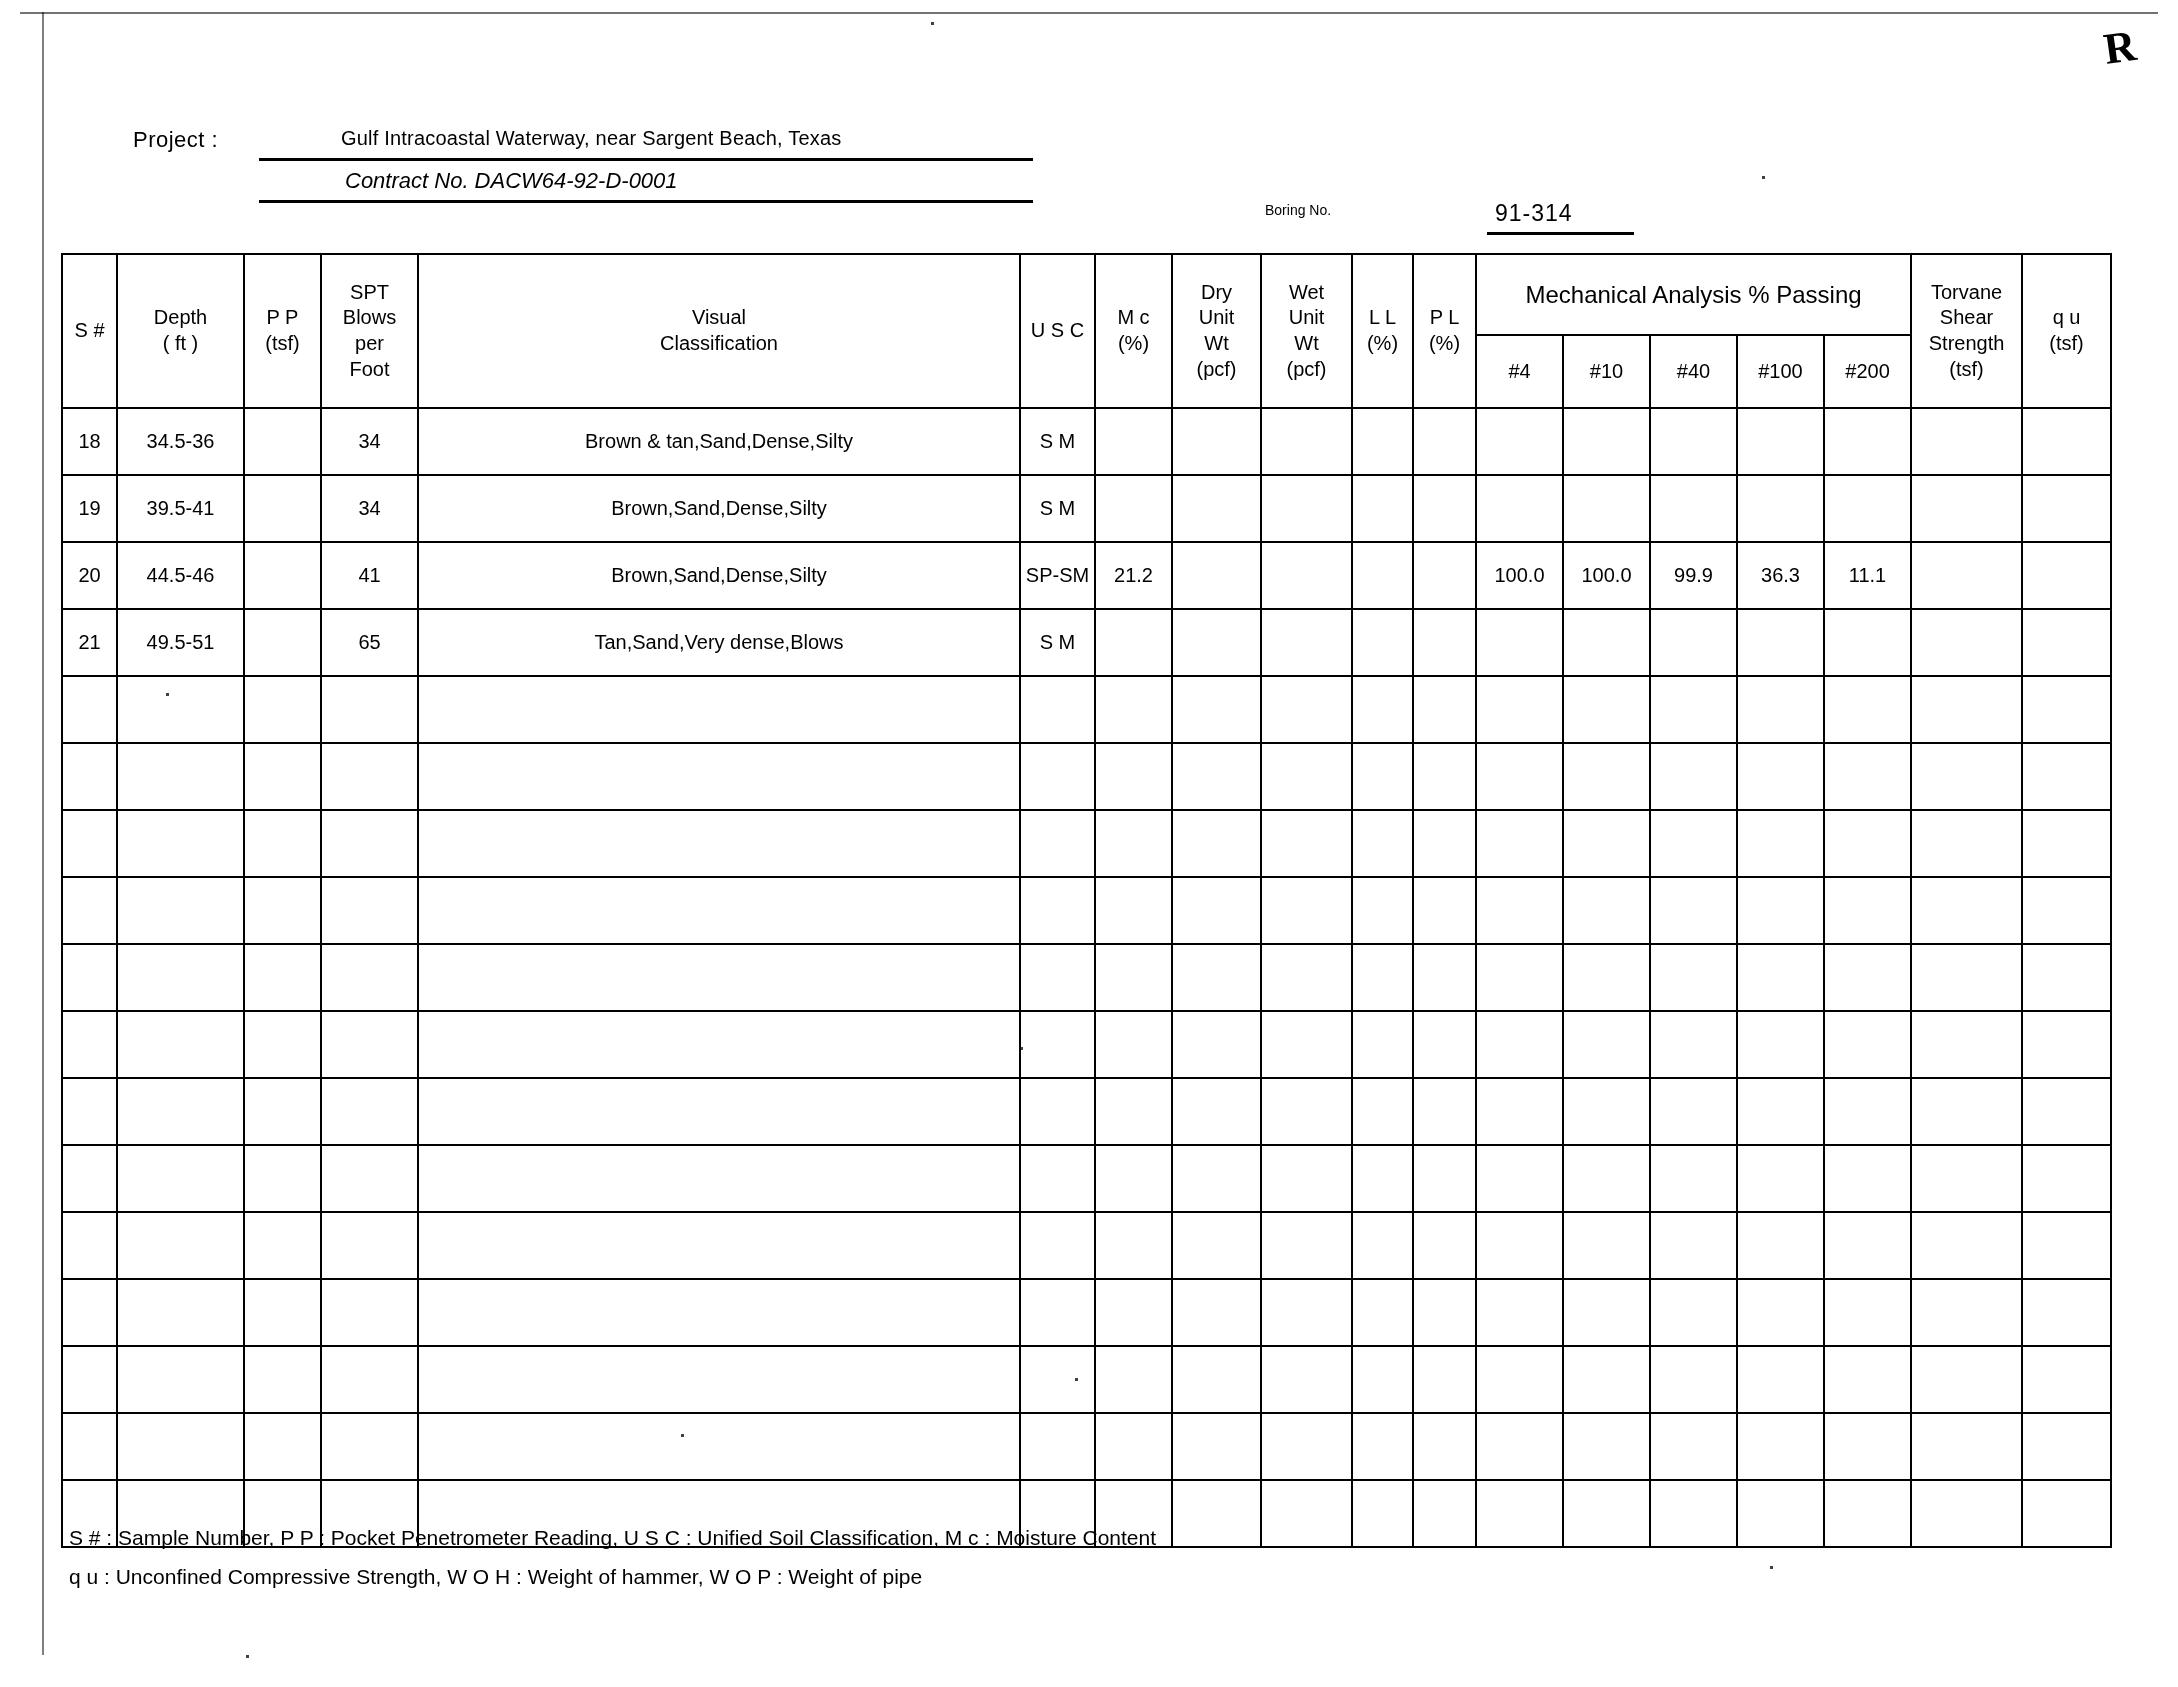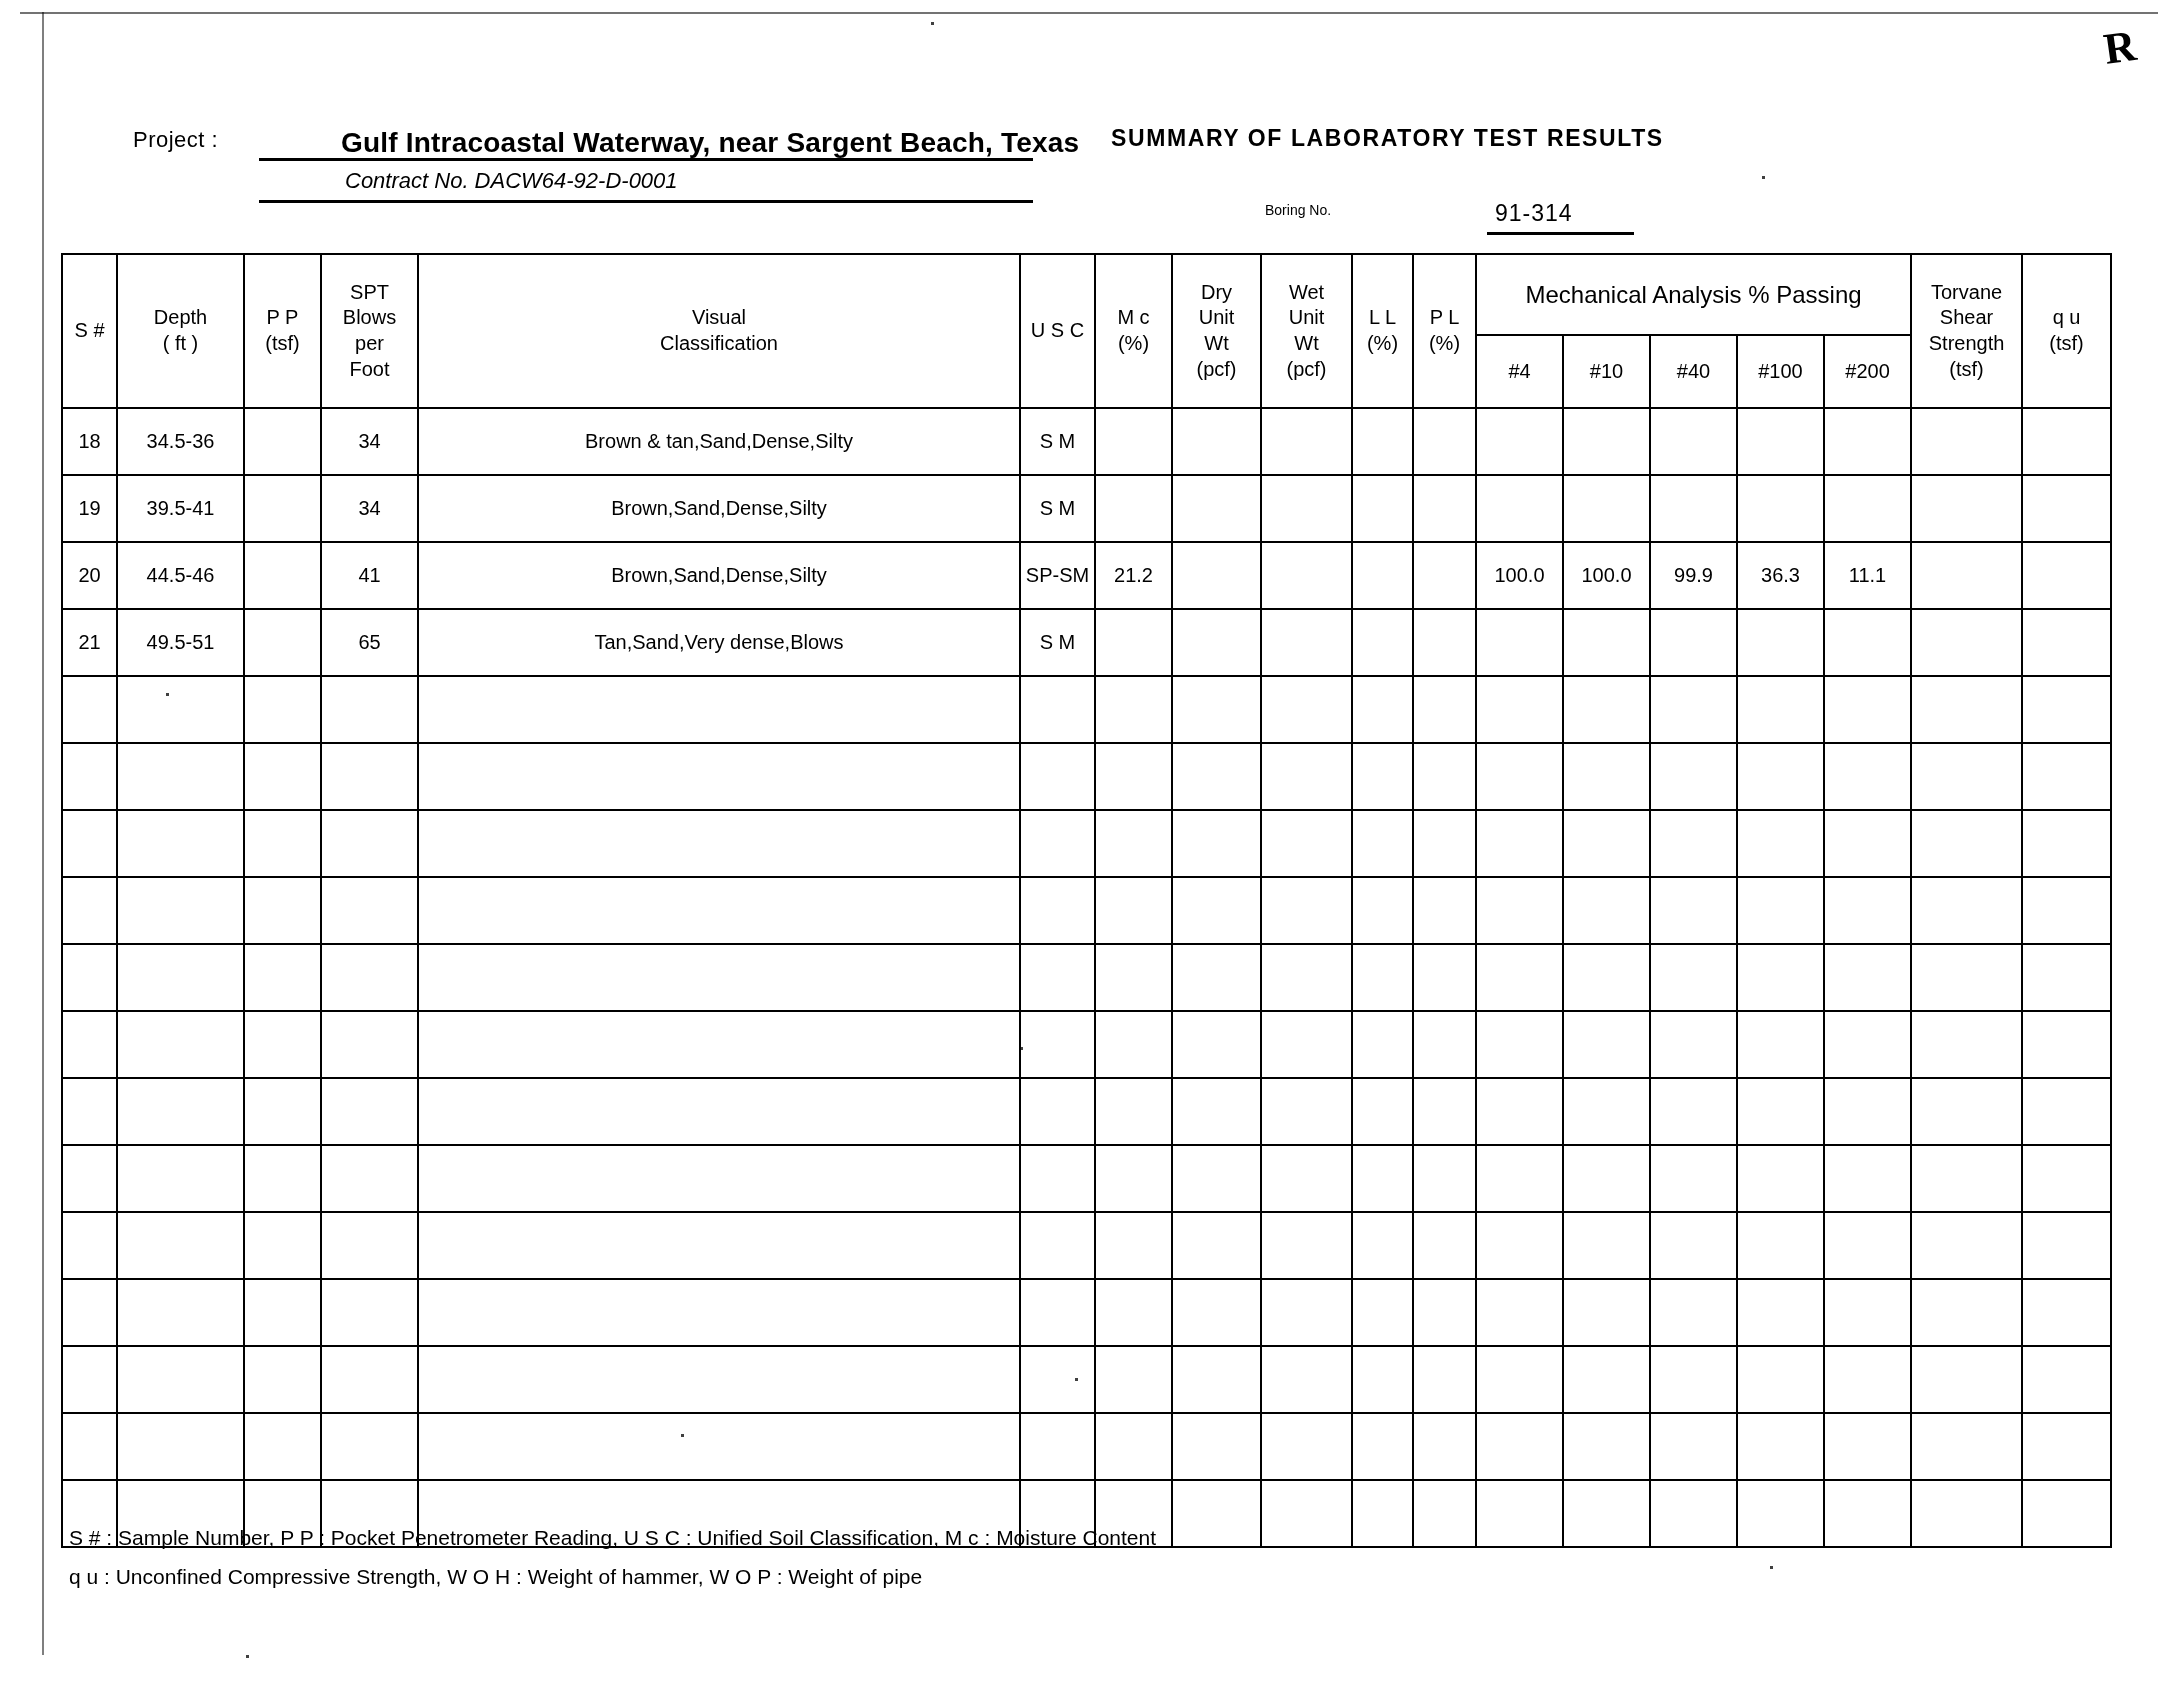--- a/index.html
+++ b/index.html
@@ -64,23 +64,22 @@
     position: absolute;
     left: 133px;
     top: 127px;
     font-size: 22px;
     letter-spacing: 0.5px;
   }
   .proj-value {
     position: absolute;
     left: 341px;
     top: 127px;
-    font-size: 28px;
+    font-size: 20px;
     letter-spacing: 0.2px;
-    font-weight: bold;
   }
   .proj-rule {
     position: absolute;
     left: 259px;
     top: 158px;
     width: 774px;
     height: 3px;
     background: #000;
   }
   .contract-value {
@@ -217,21 +216,20 @@
   <div class="scan-left-line"></div>
 
   <div class="hand-r">R</div>
 
   <div class="hdr">
     <div class="proj-label">Project :</div>
     <div class="proj-value">Gulf Intracoastal Waterway, near Sargent Beach, Texas</div>
     <div class="proj-rule"></div>
     <div class="contract-value">Contract No.  DACW64-92-D-0001</div>
     <div class="contract-rule"></div>
-    <div class="summary-title">SUMMARY OF LABORATORY TEST RESULTS</div>
     <div class="boring-label">Boring No.</div>
     <div class="boring-value">91-314</div>
     <div class="boring-rule"></div>
   </div>
 
   <table class="lab">
     <colgroup>
       <col class="c-s">
         <col class="c-dep">
         <col class="c-pp">

